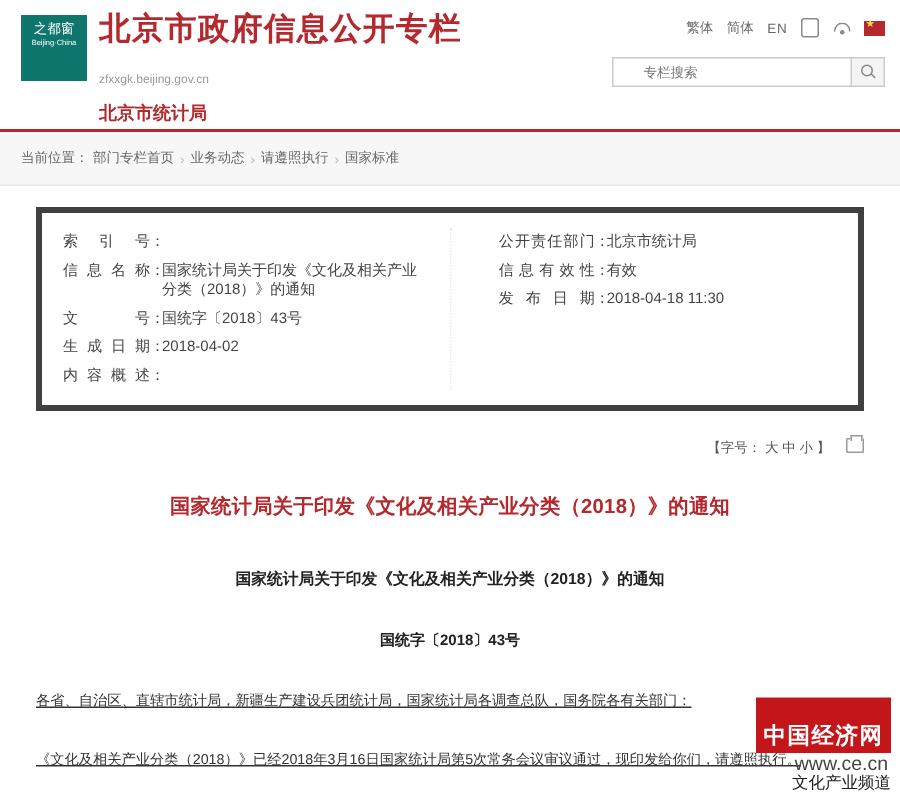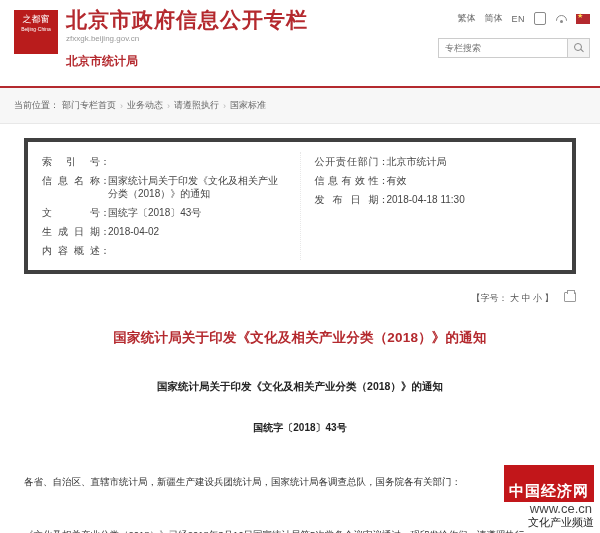--- a/index.html
+++ b/index.html
@@ -20,21 +20,21 @@
     height: 88px;
     border-bottom: 2px solid #b4292e;
     padding: 8px 0 0 0;
   }
   .logo {
     position: absolute;
     left: 14px;
     top: 10px;
     width: 44px;
     height: 44px;
-    background: #b91c1c;
+    background: #0f766e;
     color: #ffffff;
     font-size: 9px;
     line-height: 11px;
     text-align: center;
     padding-top: 4px;
     letter-spacing: 0px;
   }
   .logo .logo-sub {
     font-size: 5px;
     line-height: 6px;
@@ -49,21 +49,21 @@
     color: #b4292e;
     font-size: 21px;
     font-weight: bold;
     letter-spacing: 1px;
     line-height: 24px;
   }
   .site-url {
     color: #999999;
     font-size: 8px;
     line-height: 12px;
-    margin-top: 1px;
+    margin-top: 15px;
   }
   .site-sub {
     color: #b4292e;
     font-size: 12px;
     font-weight: bold;
     line-height: 16px;
     margin-top: 8px;
   }
   .header-tools {
     position: absolute;
@@ -121,27 +121,27 @@
     top: -2px;
   }
   .search-row {
     position: absolute;
     right: 10px;
     top: 38px;
     display: flex;
     align-items: center;
   }
   .search-input {
-    width: 130px;
+    width: 160px;
     height: 20px;
     border: 1px solid #cccccc;
     background: #ffffff;
     font-size: 9px;
     color: #999999;
-    padding: 0 6px;
+    padding: 0 20px;
     outline: none;
     font-family: "Liberation Sans", sans-serif;
   }
   .search-btn {
     width: 22px;
     height: 20px;
     border: 1px solid #cccccc;
     border-left: none;
     background: #f4f4f4;
     position: relative;
@@ -203,20 +203,21 @@
   .meta-label {
     width: 58px;
     text-align: justify;
     text-align-last: justify;
     color: #444444;
     flex: 0 0 58px;
   }
   .meta-label.w2 {
     flex: 0 0 64px;
     width: 64px;
+    margin-left: 18px;
   }
   .meta-colon { width: 8px; flex: 0 0 8px; }
   .meta-value { flex: 1; color: #444444; }
 
   
   .fontsize-row {
     margin: 18px 24px 0 0;
     text-align: right;
     font-size: 9px;
     color: #555555;
@@ -267,22 +268,23 @@
     color: #222222;
     font-size: 10px;
     font-weight: bold;
     line-height: 18px;
     margin-top: 24px;
   }
   .doc-para {
     font-size: 9.5px;
     color: #333333;
     line-height: 17px;
-    margin-top: 36px;
+    margin-top: 22px;
     text-align: justify;
+    text-decoration: underline;
   }
 
   
   .corner {
     position: absolute;
     right: 6px;
     bottom: 4px;
     text-align: right;
   }
   .corner-logo {

